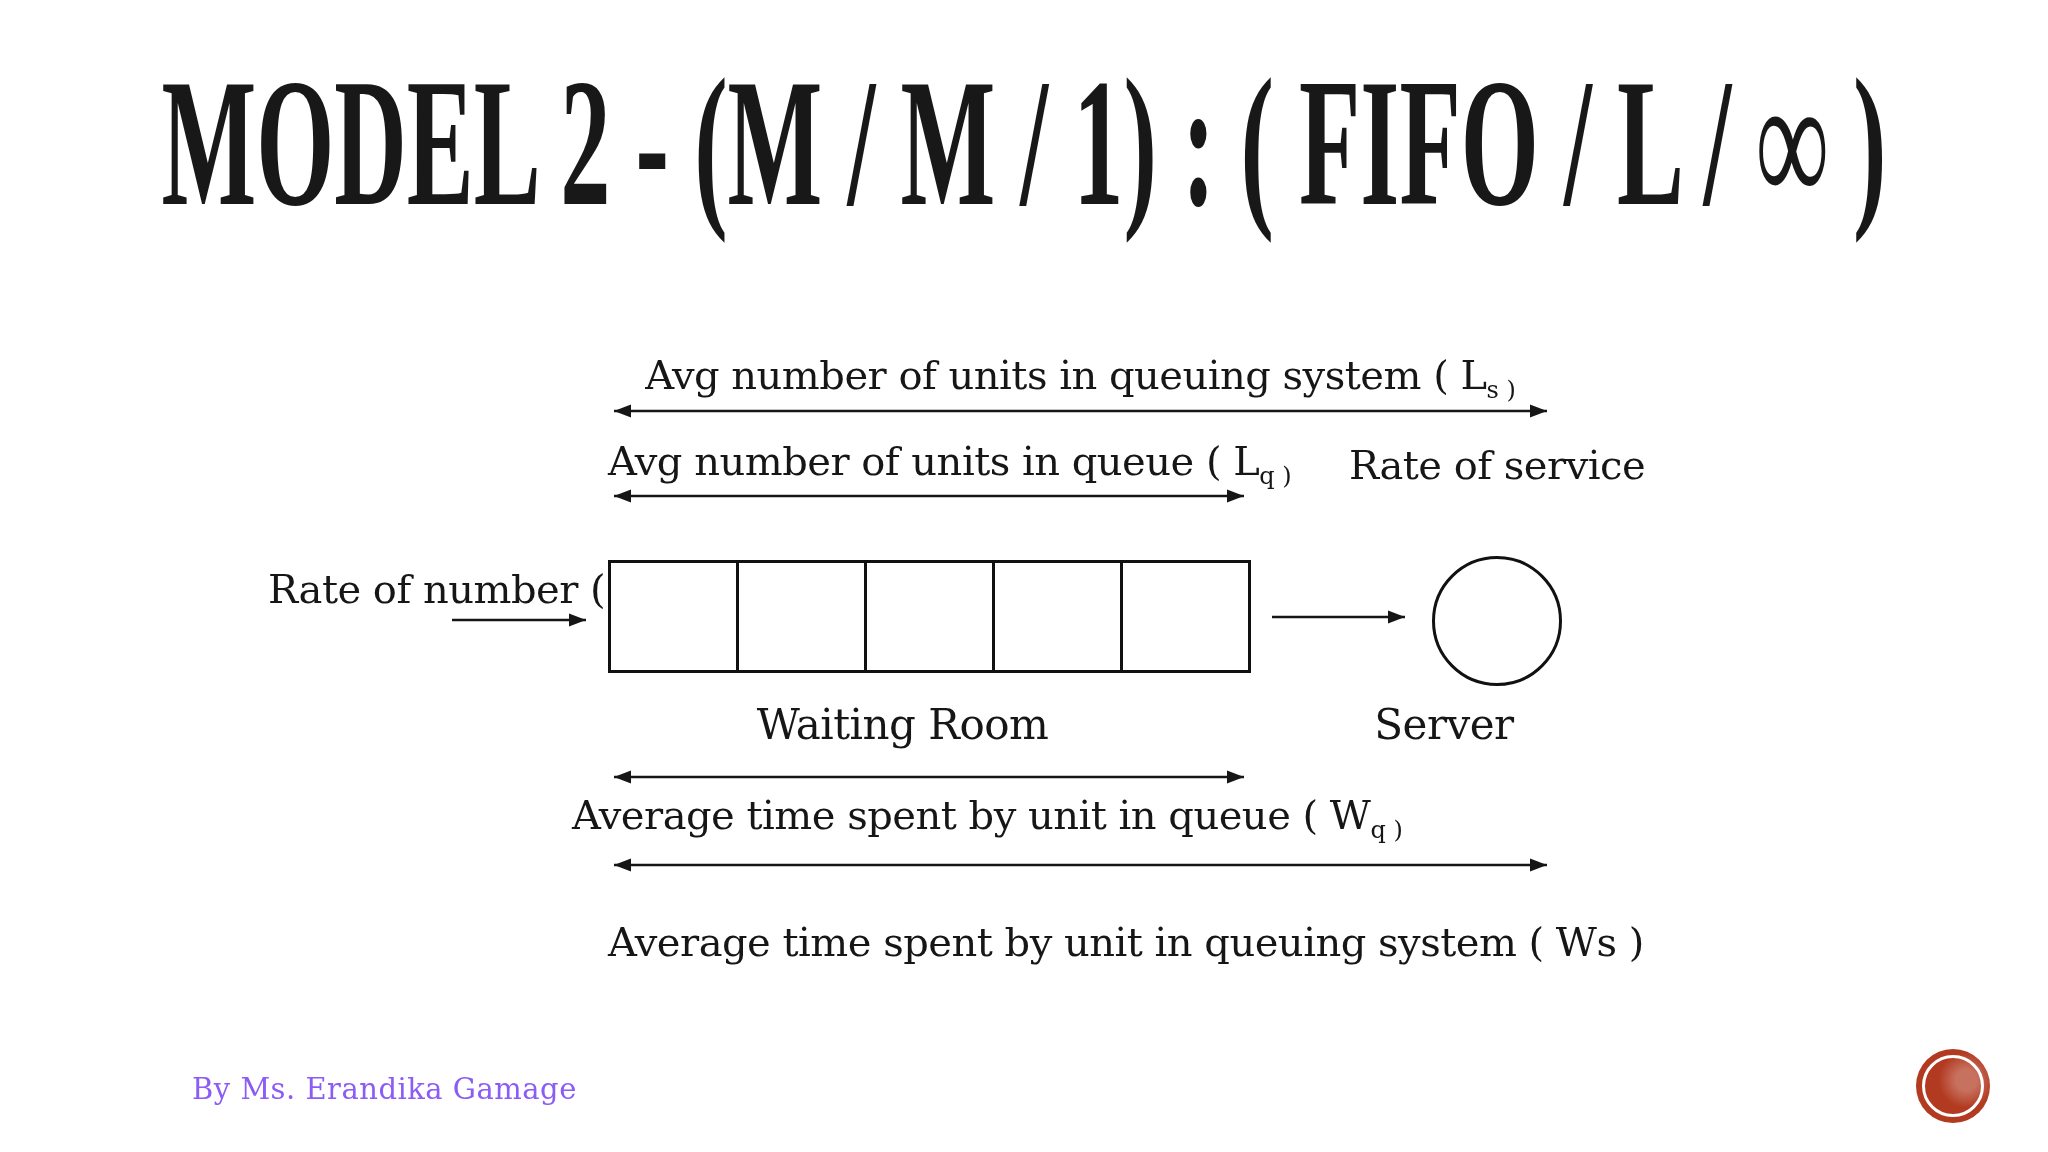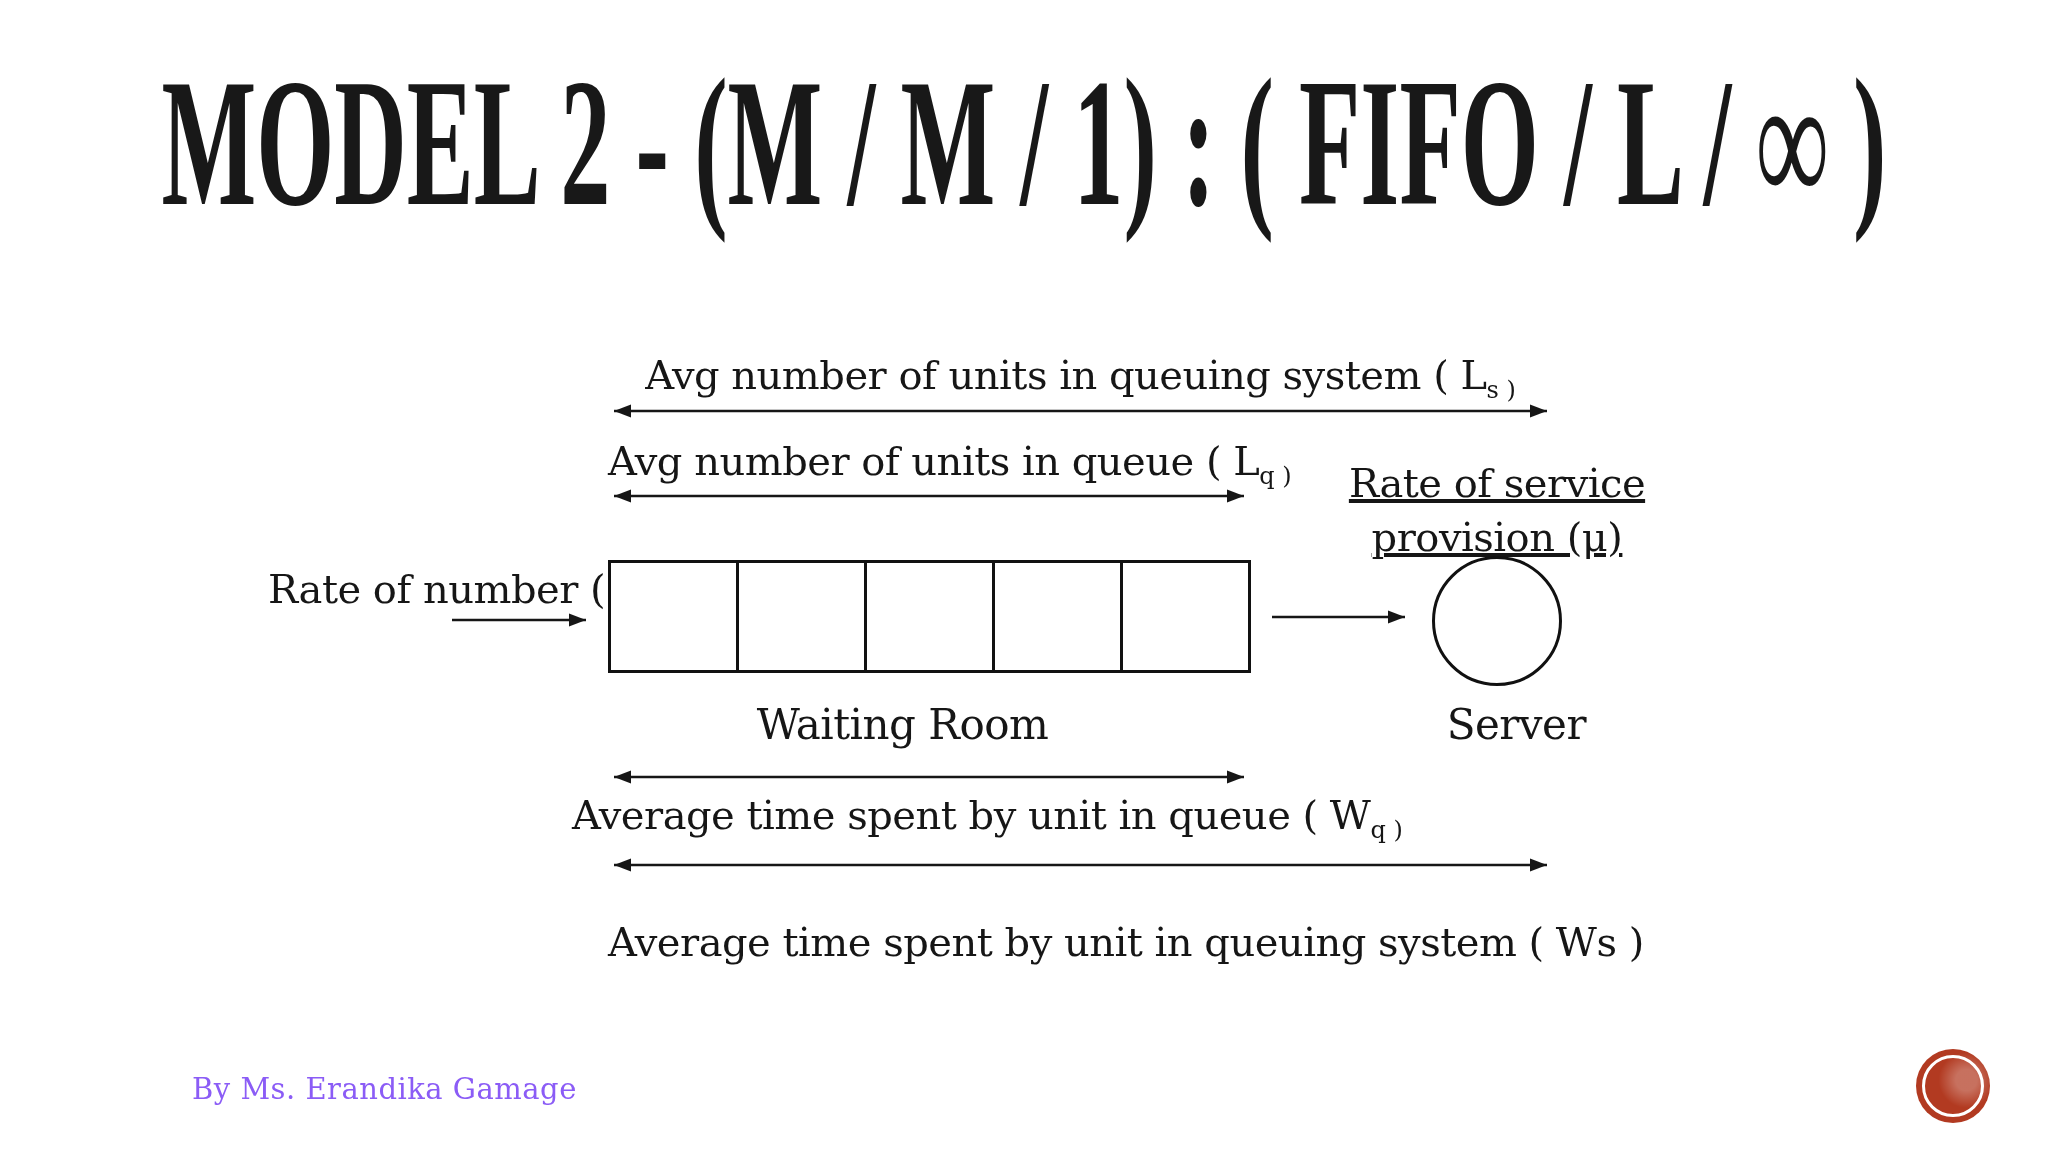--- a/index.html
+++ b/index.html
@@ -104,42 +104,41 @@
   </svg>
 
   <div class="lbl" style="left:608px;top:438px;width:642px;">
     <span>Avg number of units in queue ( L</span><sub>q )</sub>
   </div>
 
   <div class="lbl" style="left:608px;top:352px;width:945px;">
     <span>Avg number of units in queuing system ( L</span><sub>s )</sub>
   </div>
 
-  <div class="lbl service-label" style="left:1330px;top:456px;width:334px;text-decoration:underline;">
+  <div class="lbl service-label" style="left:1330px;top:438px;width:334px;">
     <div>Rate of service</div>
-    <div>provision (μ)</div>
   </div>
 
   <div class="lbl" style="left:268px;top:566px;text-align:left;">
     <span>Rate of number ( </span><span class="lambda">λ</span><span> )</span>
   </div>
 
   <div class="waiting-box">
     <div class="queue-cell"></div>
     <div class="queue-cell"></div>
     <div class="queue-cell"></div>
     <div class="queue-cell"></div>
     <div class="queue-cell"></div>
   </div>
 
   <div class="server-circle"></div>
 
   <div class="lbl" style="left:581px;top:700px;width:643px;font-size:42px;">Waiting Room</div>
 
-  <div class="lbl" style="left:1406px;top:700px;width:180px;font-size:42px;text-align:right;">Server</div>
+  <div class="lbl" style="left:1354px;top:700px;width:180px;font-size:42px;">Server</div>
 
   <div class="lbl" style="left:560px;top:792px;width:780px;margin-left:12px;">
     <span>Average time spent by unit in queue ( W</span><sub>q )</sub>
   </div>
 
   <div class="lbl" style="left:608px;top:919px;width:945px;">Average time spent by unit in queuing system ( Ws )</div>
 
   <div class="attribution">By Ms. Erandika Gamage</div>
 
   <div class="badge"></div>

